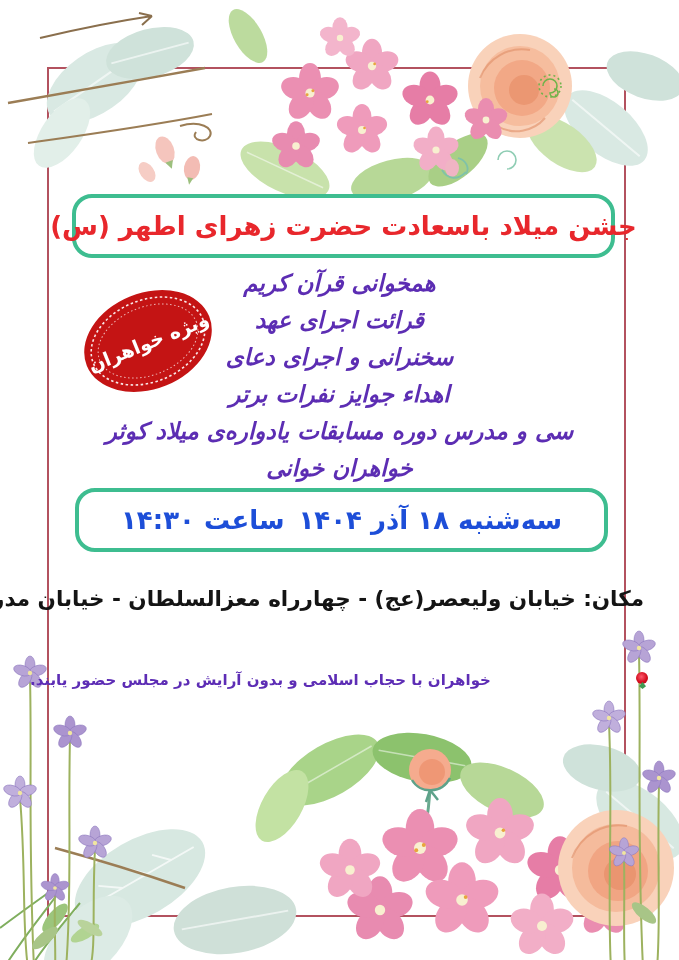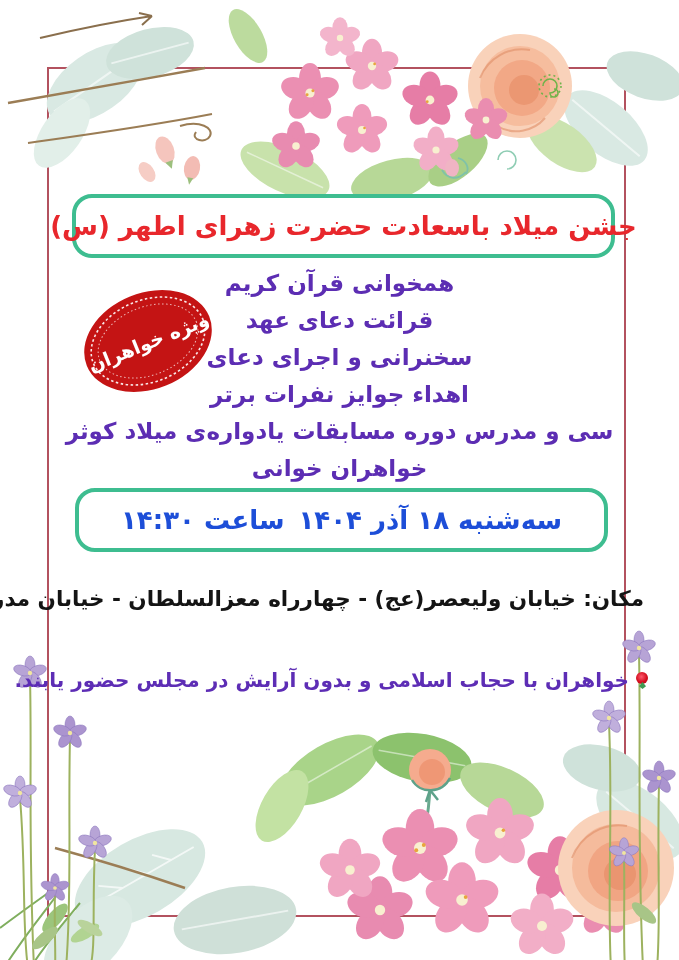--- a/index.html
+++ b/index.html
@@ -29,21 +29,21 @@
   .title-box span{
     color:#e8272c;font-weight:bold;font-size:26px;white-space:nowrap;
   }
 
   .stamp{position:absolute;left:76px;top:263px;width:144px;height:140px;}
 
   .program{
     position:absolute;left:55px;right:55px;top:257px;
     text-align:center;color:#5c2db3;font-weight:bold;
   }
-  .program div{font-size:23px;line-height:37px;white-space:nowrap;}
+  .program div{font-size:23px;line-height:37px;white-space:nowrap;font-style:italic;}
 
   .schedule-box{
     position:absolute;left:75px;top:480px;width:533px;height:64px;
     border:4px solid #3ebd90;border-radius:20px;background:#ffffff;
     display:flex;align-items:center;justify-content:space-between;
     padding:0 42px;box-sizing:border-box;
   }
   .schedule-box span{
     color:#1d4ed8;font-weight:bold;font-size:26px;white-space:nowrap;
   }
@@ -52,22 +52,22 @@
     position:absolute;left:35px;right:35px;top:572px;
     text-align:center;color:#141414;font-weight:bold;
   }
   .location div{font-size:21.5px;line-height:37px;white-space:nowrap;}
 
   .notes{
     position:absolute;left:30px;right:30px;top:656px;
     text-align:center;color:#5d2db5;font-weight:bold;
   }
   .note-line{
-    display:flex;align-items:center;justify-content:flex-start;gap:7px;
-    font-size:20px;line-height:33px;white-space:nowrap;
+    display:flex;align-items:center;justify-content:space-between;gap:7px;
+    font-size:15px;line-height:33px;white-space:nowrap;
   }
   .rose-icon{
     display:inline-block;width:13px;height:17px;position:relative;flex:0 0 auto;
   }
   .rose-icon::before{
     content:"";position:absolute;top:0;left:0;width:12px;height:12px;border-radius:50%;
     background:radial-gradient(circle at 45% 40%, #ff5a6e 0%, #d40f1f 55%, #a80b18 100%);
   }
   .rose-icon::after{
     content:"";position:absolute;bottom:0;left:3px;width:7px;height:7px;background:#3f9a52;
@@ -372,21 +372,21 @@
       <g transform="rotate(-22 72 70)">
         <ellipse cx="72" cy="70" rx="66" ry="48" fill="#c41414"></ellipse>
         <ellipse cx="72" cy="70" rx="59" ry="41" fill="none" stroke="#ffffff" stroke-width="1.6" stroke-dasharray="2.5 2.5" opacity="0.9"></ellipse>
         <ellipse cx="72" cy="70" rx="52" ry="34" fill="none" stroke="#ffffff" stroke-width="1" stroke-dasharray="1.5 2.5" opacity="0.7"></ellipse>
         <text x="72" y="78" text-anchor="middle" fill="#ffffff" font-size="19" font-weight="bold" font-family="DejaVu Sans, sans-serif">ویژه خواهران</text>
       </g>
     </svg>
 
     <div class="program">
       <div>همخوانی قرآن کریم</div>
-      <div>قرائت دعای عهد</div>
+      <div>قرائت اجرای عهد</div>
       <div>سخنرانی و اجرای دعای</div>
       <div>اهداء جوایز نفرات برتر</div>
       <div>سی و مدرس دوره مسابقات یادواره‌ی میلاد کوثر</div>
       <div>خواهران خوانی</div>
     </div>
 
     <div class="schedule-box">
       <span>سه‌شنبه ۱۸ آذر ۱۴۰۴</span>
       <span>ساعت ۱۴:۳۰</span>
     </div>

